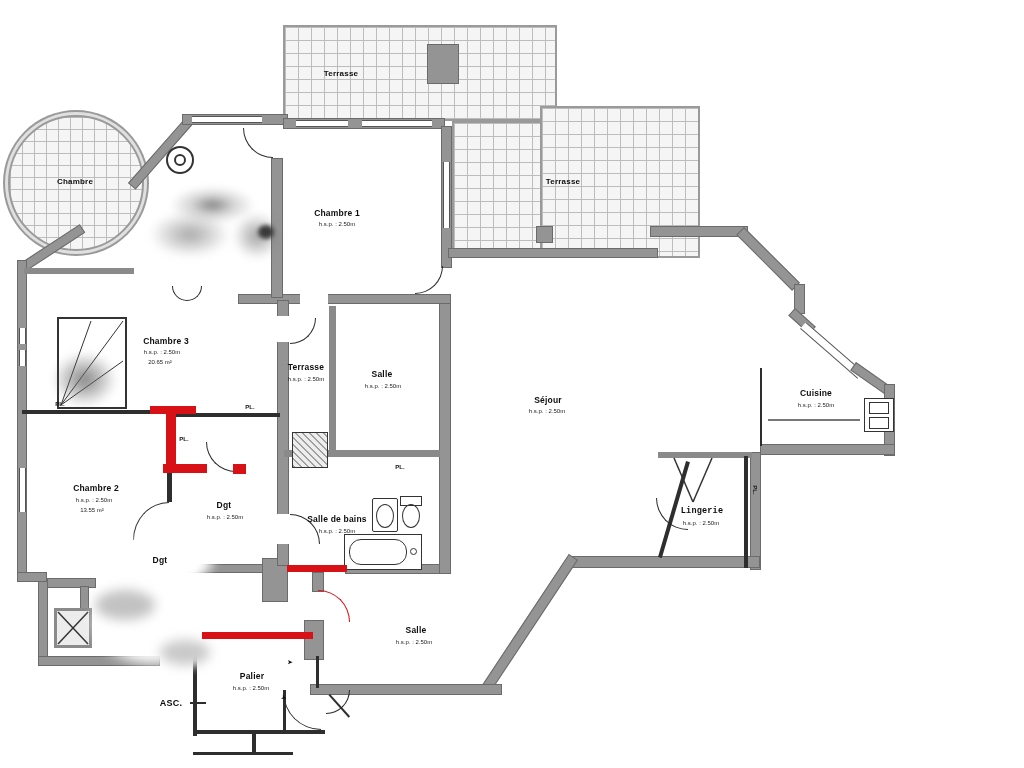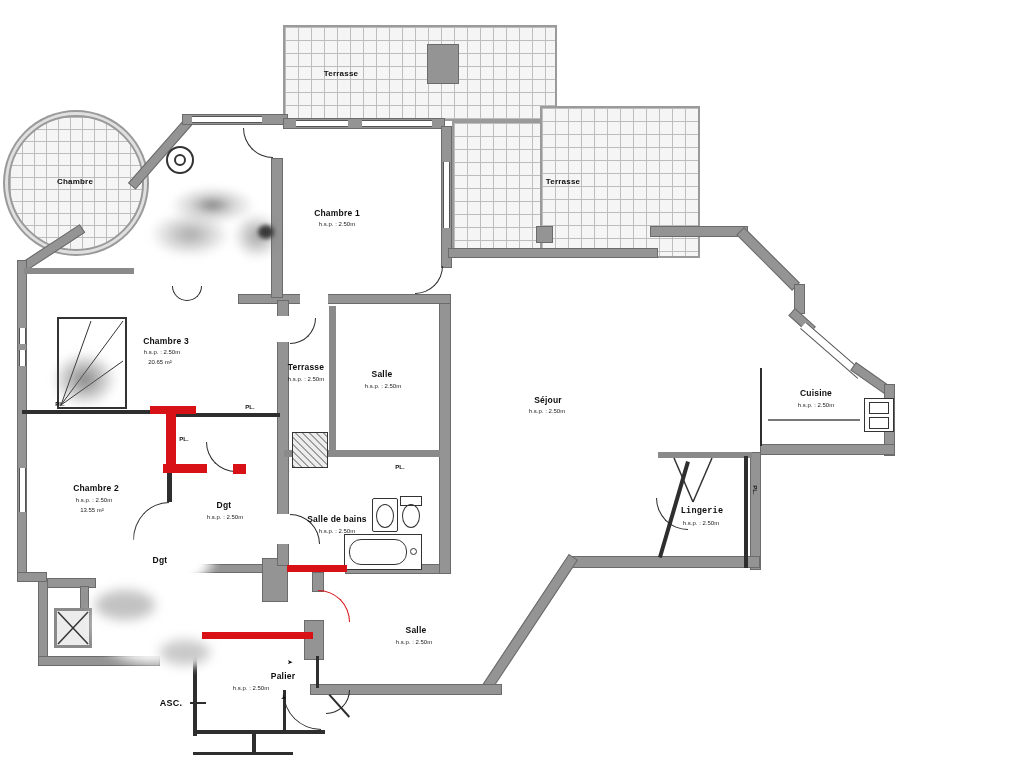--- a/index.html
+++ b/index.html
@@ -204,21 +204,21 @@
   <div class="sub" style="left:337px;top:531px;">h.s.p. : 2.50m</div>
 
   <div class="lbl" style="left:224px;top:505px;">Dgt</div>
   <div class="sub" style="left:225px;top:517px;">h.s.p. : 2.50m</div>
 
   <div class="lbl" style="left:160px;top:560px;">Dgt</div>
 
   <div class="lbl" style="left:416px;top:630px;">Salle</div>
   <div class="sub" style="left:414px;top:642px;">h.s.p. : 2.50m</div>
 
-  <div class="lbl" style="left:252px;top:676px;margin-left:31px;">Palier</div>
+  <div class="lbl" style="left:252px;top:676px;">Palier</div>
   <div class="sub" style="left:251px;top:688px;">h.s.p. : 2.50m</div>
 
   <div class="lbl" style="left:171px;top:703px;font-size:9px;">ASC.</div>
 
   <div class="pl" style="left:60px;top:404px;">PL.</div>
   <div class="pl" style="left:184px;top:439px;">PL.</div>
   <div class="pl" style="left:250px;top:407px;">PL.</div>
   <div class="pl" style="left:400px;top:467px;">PL.</div>
   <div class="pl" style="left:755px;top:490px;transform:translate(-50%,-50%) rotate(90deg);">PL.</div>
 

